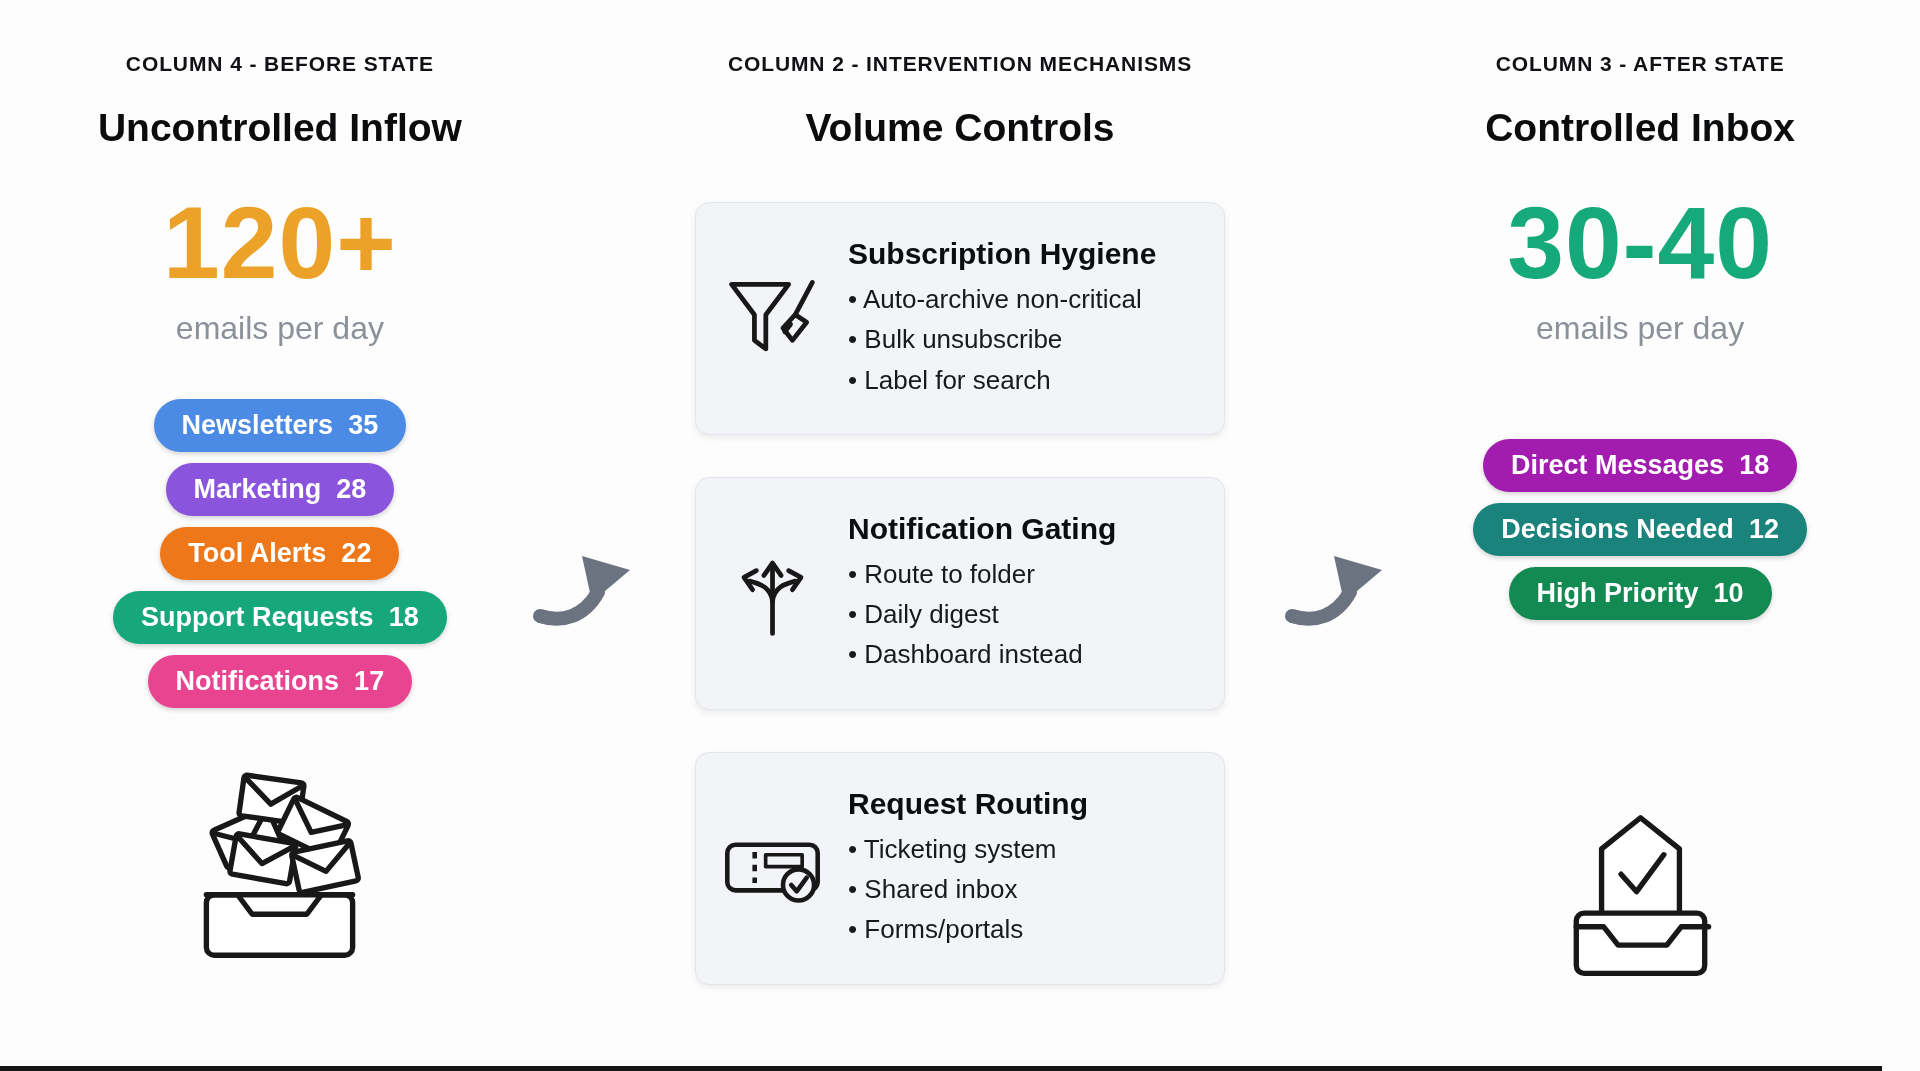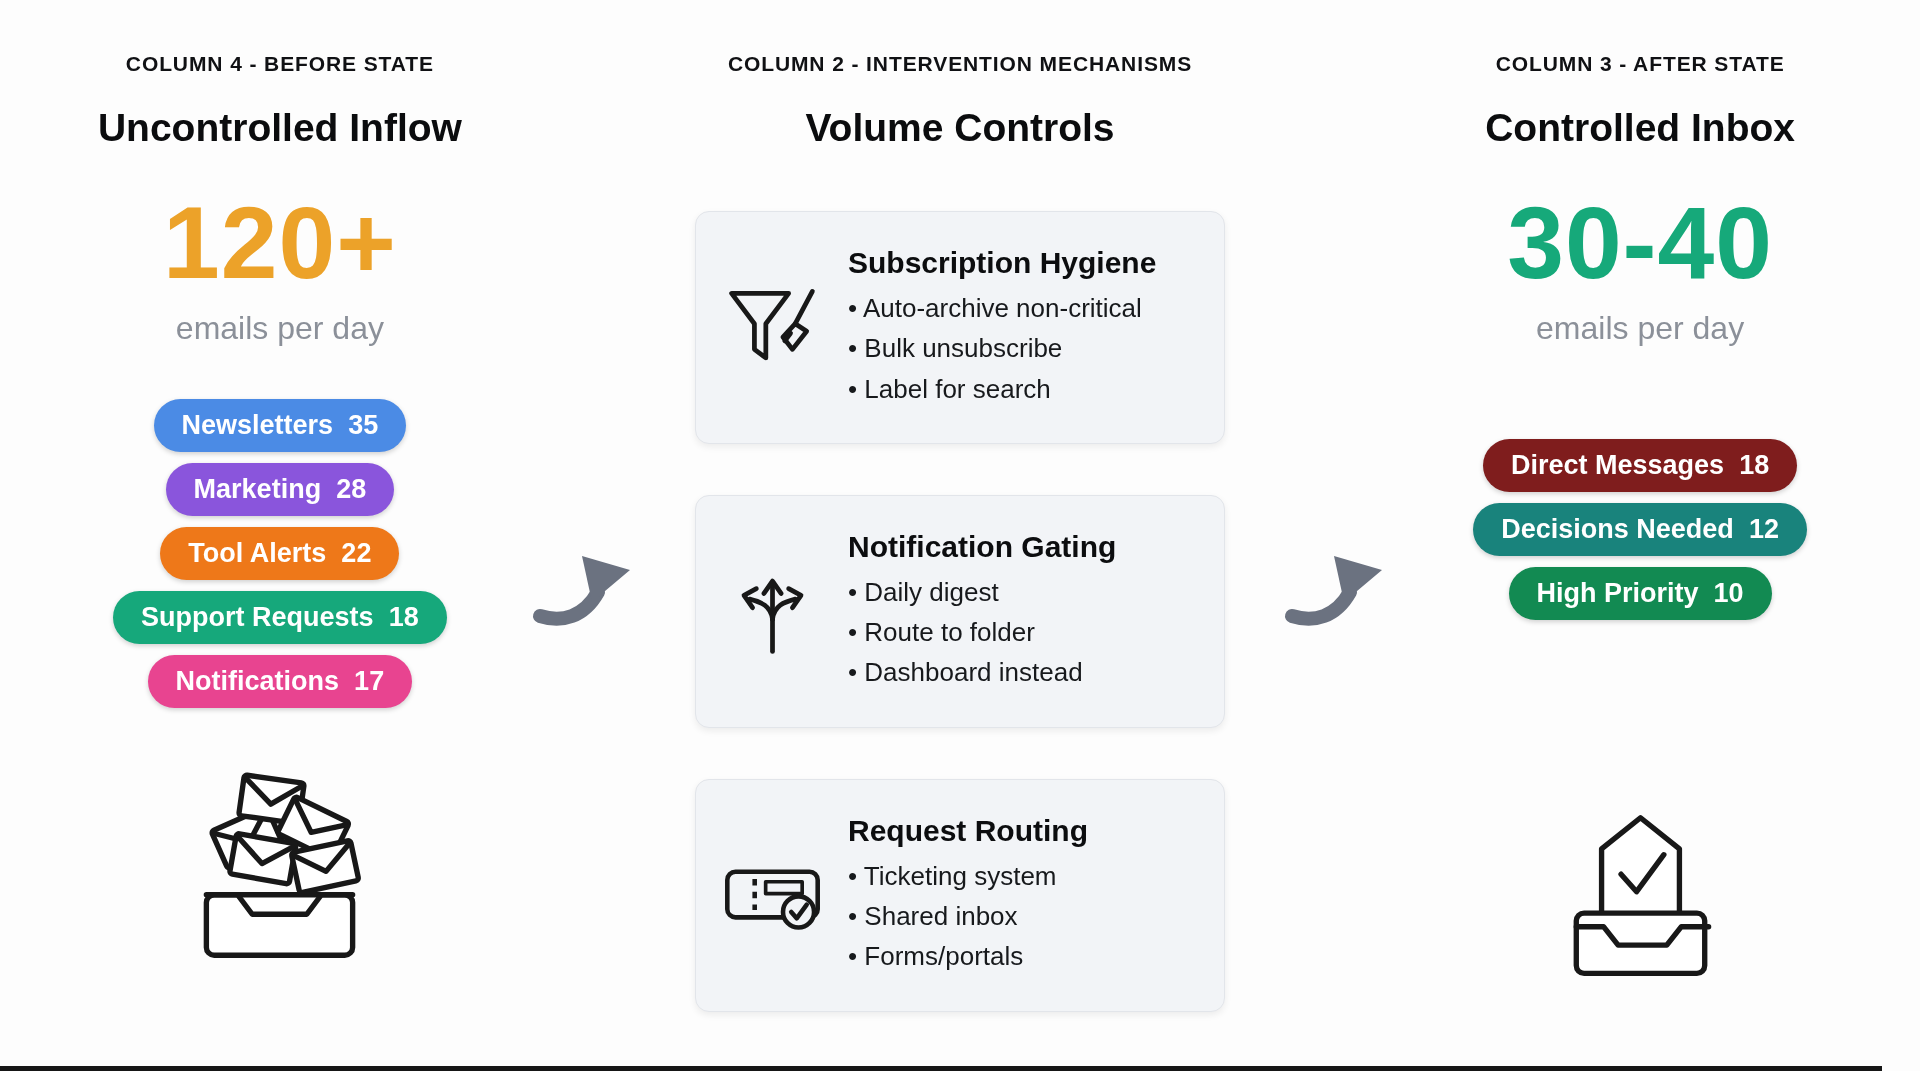--- a/index.html
+++ b/index.html
@@ -27,21 +27,21 @@
     display:flex; align-items:baseline; gap:15px; color:#ffffff;
     font-size:27px; font-weight:600; padding:11px 28px; border-radius:40px;
     box-shadow:0 2px 5px rgba(0,0,0,.18); white-space:nowrap;
   }
   .pill-value { font-weight:700; }
 
   .cards { display:flex; flex-direction:column; gap:42px; width:530px; margin-top:10px; }
   .card {
     background:#f2f4f7; border:1px solid #e2e5ea; border-radius:14px;
     box-shadow:0 3px 7px rgba(0,0,0,.07);
-    padding:34px 24px; display:flex; align-items:center; gap:24px; text-align:left;margin-top:9px;
+    padding:34px 24px; display:flex; align-items:center; gap:24px; text-align:left;
   }
   .card-icon { width:104px; flex:0 0 104px; display:flex; justify-content:center; }
   .card-title { font-size:30px; font-weight:700; color:#0c0d0f; margin-bottom:8px; }
   .card-item { font-size:26px; line-height:1.55; color:#17191c; }
   .card-item::before { content:"•  "; }
 
   .big-icon { margin-top:52px; }
   .col-after .big-icon { margin-top:188px; }
 
   .bottom-line { position:absolute; left:0; bottom:0; width:98%; height:5px; background:#161616; }
@@ -147,22 +147,22 @@
             <path d="M50 58 V24"></path>
             <path d="M41 31 L50 18 L59 31"></path>
             <path d="M50 58 C48 44 38 40 26 37"></path>
             <path d="M33 26 L20 33 L29 46"></path>
             <path d="M50 58 C52 44 62 40 74 37"></path>
             <path d="M67 26 L80 33 L71 46"></path>
           </svg>
         </div>
         <div class="card-body">
           <div class="card-title">Notification Gating</div>
+          <div class="card-item">Route to folder</div>
           <div class="card-item">Daily digest</div>
-          <div class="card-item">Route to folder</div>
           <div class="card-item">Dashboard instead</div>
         </div>
       </div>
 
       <div class="card">
         <div class="card-icon">
           <svg width="105" height="90" viewBox="0 0 115 95" fill="none" stroke="#181818" stroke-width="5" stroke-linejoin="round">
             <rect x="8" y="22" width="99" height="50" rx="9"></rect>
             <path d="M38 30 V64" stroke-dasharray="7 7"></path>
             <rect x="50" y="33" width="40" height="13" stroke-width="4"></rect>
@@ -188,21 +188,21 @@
     </svg>
   </div>
 
   <div class="col col-after">
     <div class="eyebrow">COLUMN 3 - AFTER STATE</div>
     <div class="col-title">Controlled Inbox</div>
     <div class="stat" style="color: rgb(22, 169, 122);">30-40</div>
     <div class="stat-caption">emails per day</div>
 
     <div class="pills">
-      <div class="pill" style="background-color: #7f1d1d;">
+      <div class="pill" style="background-color: #a21caf;">
         <span class="pill-label">Direct Messages</span>
         <span class="pill-value">18</span>
       </div>
       <div class="pill" style="background-color: rgb(25, 131, 124); align-items: flex-end;">
         <span class="pill-label">Decisions Needed</span>
         <span class="pill-value">12</span>
       </div>
       <div class="pill" style="background-color: rgb(18, 138, 82); align-items: flex-end;">
         <span class="pill-label">High Priority</span>
         <span class="pill-value">10</span>

